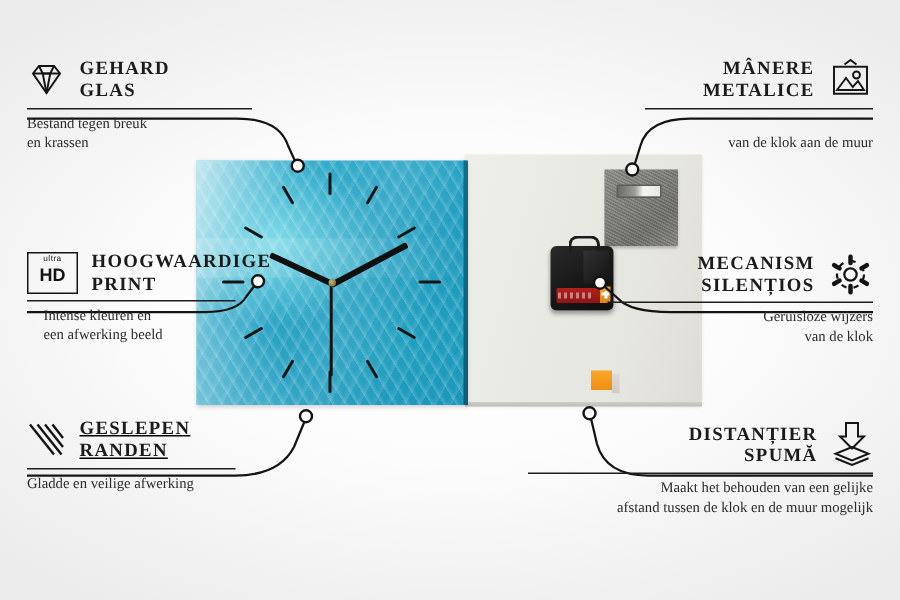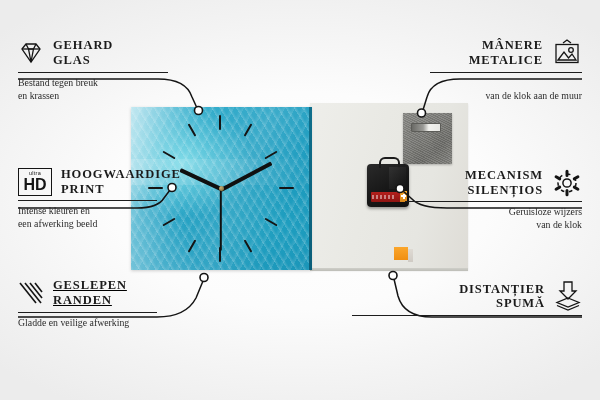--- a/index.html
+++ b/index.html
@@ -182,29 +182,29 @@
     </div>
   </div>
 
   <div class="callout" style="left:18px;top:167px;width:190px;">
     <div style="display:flex;align-items:center;gap:9px;">
       <span class="ico" style="display:inline-block;width:32px;height:26px;border:1.4px solid #141414;
                    position:relative;">
         <span style="position:absolute;left:0;right:0;top:1px;text-align:center;
                      font-size:5.5px;letter-spacing:.3px;font-family:'Liberation Sans',sans-serif;">ultra</span>
         <span style="position:absolute;left:0;right:0;top:7px;text-align:center;
-                     font-size:16px;font-weight:bold;font-family:'Liberation Sans',sans-serif;">HD</span>
+                     font-size:12px;font-weight:bold;font-family:'Liberation Sans',sans-serif;">HD</span>
       </span>
       <span class="ttl">
         <span>HOOGWAARDIGE</span><br>
         <span>PRINT</span>
       </span>
     </div>
     <div class="rule" style="margin-top:4px;width:139px;"></div>
-    <div class="desc" style="margin-top:4px;">
+    <div class="desc" style="margin-top:4px;margin-left:11px;">
       <span>Intense kleuren en</span><br>
       <span>een afwerking beeld</span>
     </div>
   </div>
 
   <div class="callout" style="left:18px;top:278px;width:190px;">
     <div style="display:flex;align-items:center;gap:9px;text-decoration:underline;">
       <span class="ico">
         <svg width="26" height="24" viewBox="0 0 26 24">
           <g stroke="#141414" stroke-width="1.6" fill="none">
@@ -285,15 +285,19 @@
         <svg width="28" height="30" viewBox="0 0 28 30">
           <g fill="none" stroke="#141414" stroke-width="1.3">
             <path d="M10,1 L18,1 L18,10 L22,10 L14,18 L6,10 L10,10 Z"></path>
             <path d="M14,17 L25,21.5 L14,26 L3,21.5 Z"></path>
             <path d="M3,24.5 L14,29 L25,24.5"></path>
           </g>
         </svg>
       </span>
     </div>
     <div class="rule" style="margin-top:4px;width:230px;margin-left:auto;"></div>
+    <div class="desc" style="margin-top:4px;">
+      <span>Maakt het behouden van een gelijke</span><br>
+      <span>afstand  tussen de klok en de muur mogelijk</span>
+    </div>
   </div>
 
 </div>
 
 </body></html>

